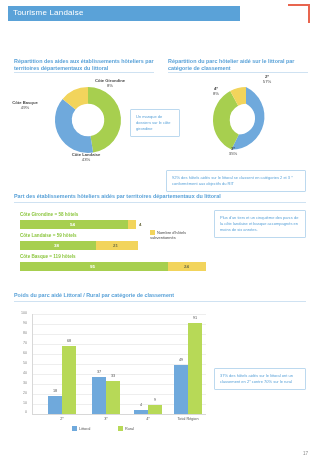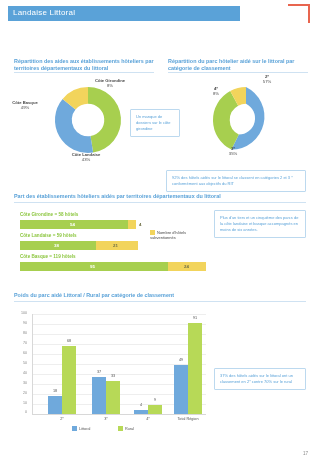--- a/index.html
+++ b/index.html
@@ -95,21 +95,21 @@
   .page-number {
     position:absolute; right:12px; bottom:6px;
     font-size:4.6px; color:#8a8a8a;
   }
 </style>
 </head>
 <body>
 
 <div class="page-header">
   <div class="header-bar"></div>
-  <div class="header-title">Landaise Littoral</div>
+  <div class="header-title">Tourisme Landaise</div>
   <div class="header-corner"></div>
 </div>
 
 <div class="sec-title" style="left:14px; top:58px; width:140px;">Répartition des aides aux établissements hôteliers par territoires départementaux du littoral</div>
 <div class="sec-rule" style="left:14px; top:72px; width:140px;"></div>
 
 <div class="sec-title" style="left:168px; top:58px; width:140px;">Répartition du parc hôtelier aidé sur le littoral par catégorie de classement</div>
 <div class="sec-rule" style="left:168px; top:72px; width:140px;"></div>
 
 <div class="donut-wrap" style="left:38px; top:80px; width:100px; height:80px;">

